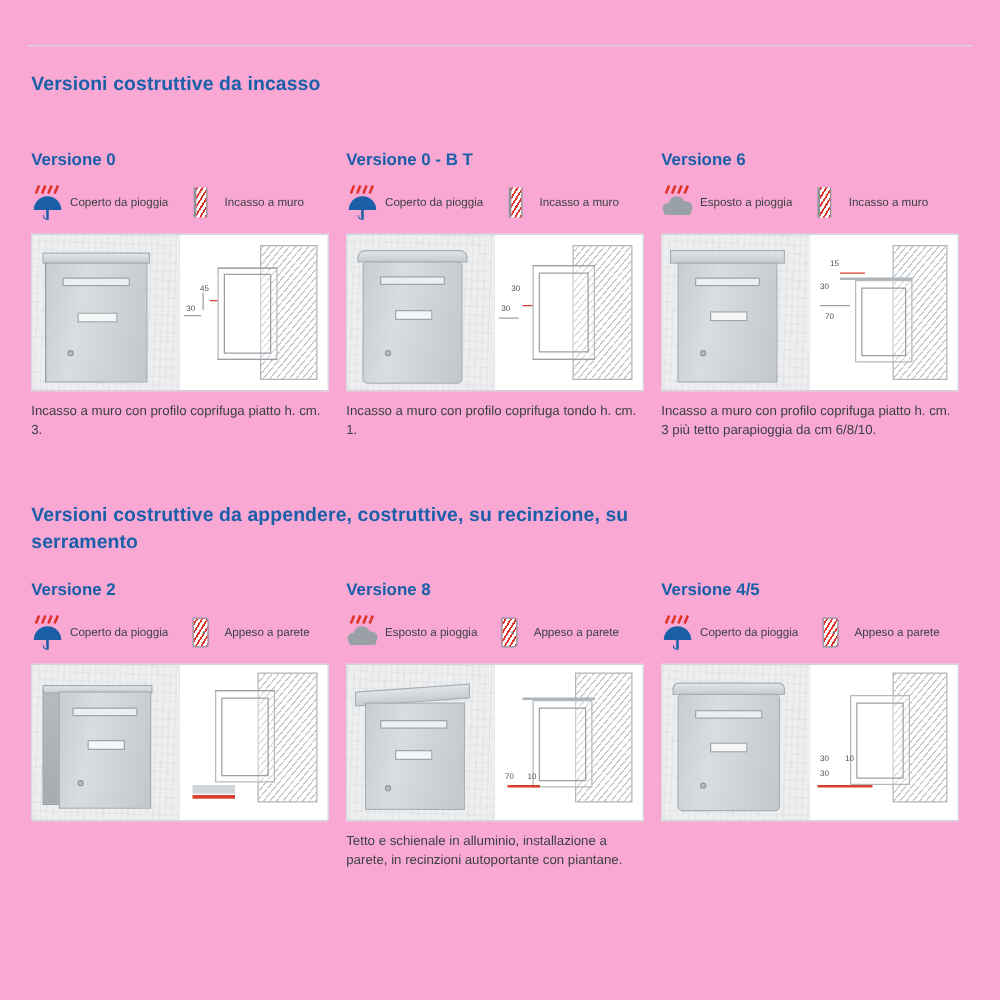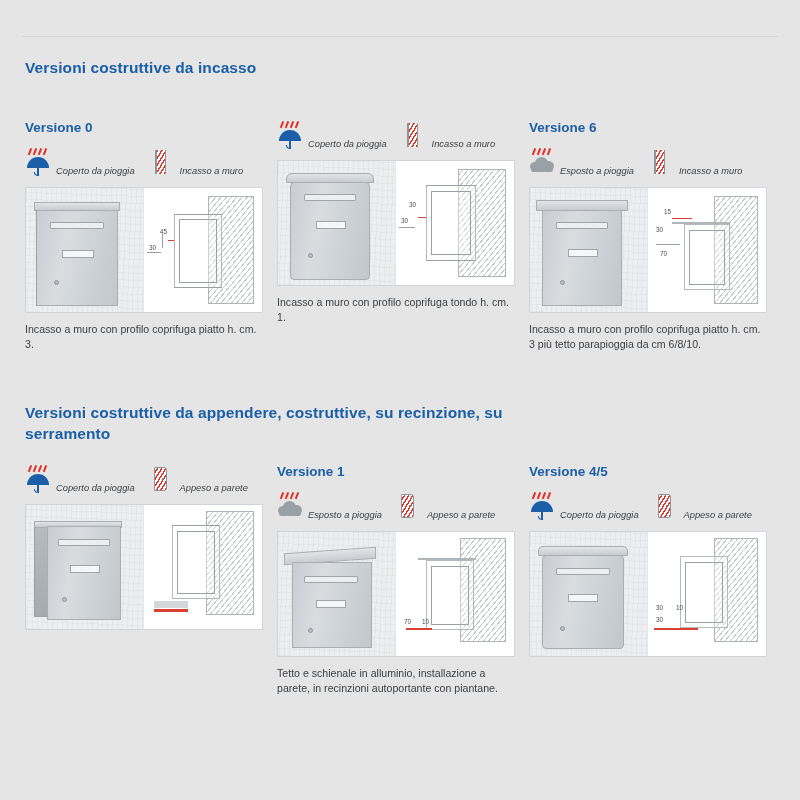--- a/index.html
+++ b/index.html
@@ -9,21 +9,21 @@
     width: 800px;
     height: 800px;
     background: #ffffff;
     font-family: "Liberation Sans", sans-serif;
   }
   .page {
     position: relative;
     width: 800px;
     height: 800px;
     padding: 17px 22px;
-    background: #e5e5e5;
+    background: #f9a8d4;
   }
   .top-rule {
     position: absolute;
     left: 22px; right: 22px;
     top: 36px;
     height: 1px;
     background: #d3d7da;
   }
   .section-title {
     color: #1a5fa8;
@@ -60,24 +60,23 @@
   }
 
   .badges {
     display: flex;
     align-items: center;
     height: 30px;
     margin: 0 0 10px 3px;
   }
   .badge {
     display: flex;
-    align-items: flex-end;
+    align-items: center;
     font-size: 9.3px;
     color: #3d4246;
-    font-style: italic;
   }
   .badge.second { margin-left: 14px; }
   .badge-label { margin-left: 5px; white-space: nowrap; }
 
   .ico { width: 26px; height: 28px; position: relative; flex: 0 0 auto; }
 
   
   .rain { position: absolute; top: 0; left: 2px; width: 22px; height: 8px; }
   .rain i {
     position: absolute;
@@ -312,20 +311,21 @@
           <div class="dimtxt" style="left:16px; top:40px;">45</div>
           <div class="dimtxt" style="left:5px; top:56px;">30</div>
           <div class="line" style="left:3px; top:64px; width:14px; height:1px;"></div>
         </div>
       </div>
 
       <div class="caption">Incasso a muro con profilo coprifuga piatto h. cm. 3.</div>
     </div>
 
     <div class="col">
+      <h3 class="ver-title">Versione 0 - B T</h3>
       <div class="badges">
         <div class="badge">
           <span class="ico">
             <span class="rain">
                 <i></i>
                 <i></i>
                 <i></i>
                 <i></i>
               </span>
             <span class="umb">
@@ -424,20 +424,21 @@
       <div class="caption">Incasso a muro con profilo coprifuga piatto h. cm. 3 più tetto parapioggia da cm 6/8/10.</div>
     </div>
 
   </div>
 
   <h2 class="section-title" id="sec2-title">Versioni costruttive da appendere, costruttive, su recinzione, su serramento</h2>
 
   <div class="grid" id="grid2">
 
     <div class="col">
+      <h3 class="ver-title">Versione 2</h3>
       <div class="badges">
         <div class="badge">
           <span class="ico">
             <span class="rain">
                 <i></i>
                 <i></i>
                 <i></i>
                 <i></i>
               </span>
             <span class="umb">
@@ -473,21 +474,21 @@
           <div class="outline-dark" style="left:33px; top:26px; width:38px; height:63px;"></div>
           <div class="line" style="left:28px; top:20px; width:48px; height:1px;"></div>
           <div class="redline" style="left:10px; top:104px; width:34px; height:3px;"></div>
           <div class="line" style="left:10px; top:96px; width:34px; height:7px; background:#d3d7da;"></div>
         </div>
       </div>
 
     </div>
 
     <div class="col">
-      <h3 class="ver-title">Versione 1</h3>
+      <h3 class="ver-title">Versione 8</h3>
       <div class="badges">
         <div class="badge">
           <span class="ico">
             <span class="rain">
                 <i></i>
                 <i></i>
                 <i></i>
                 <i></i>
               </span>
             <span class="cloud">

